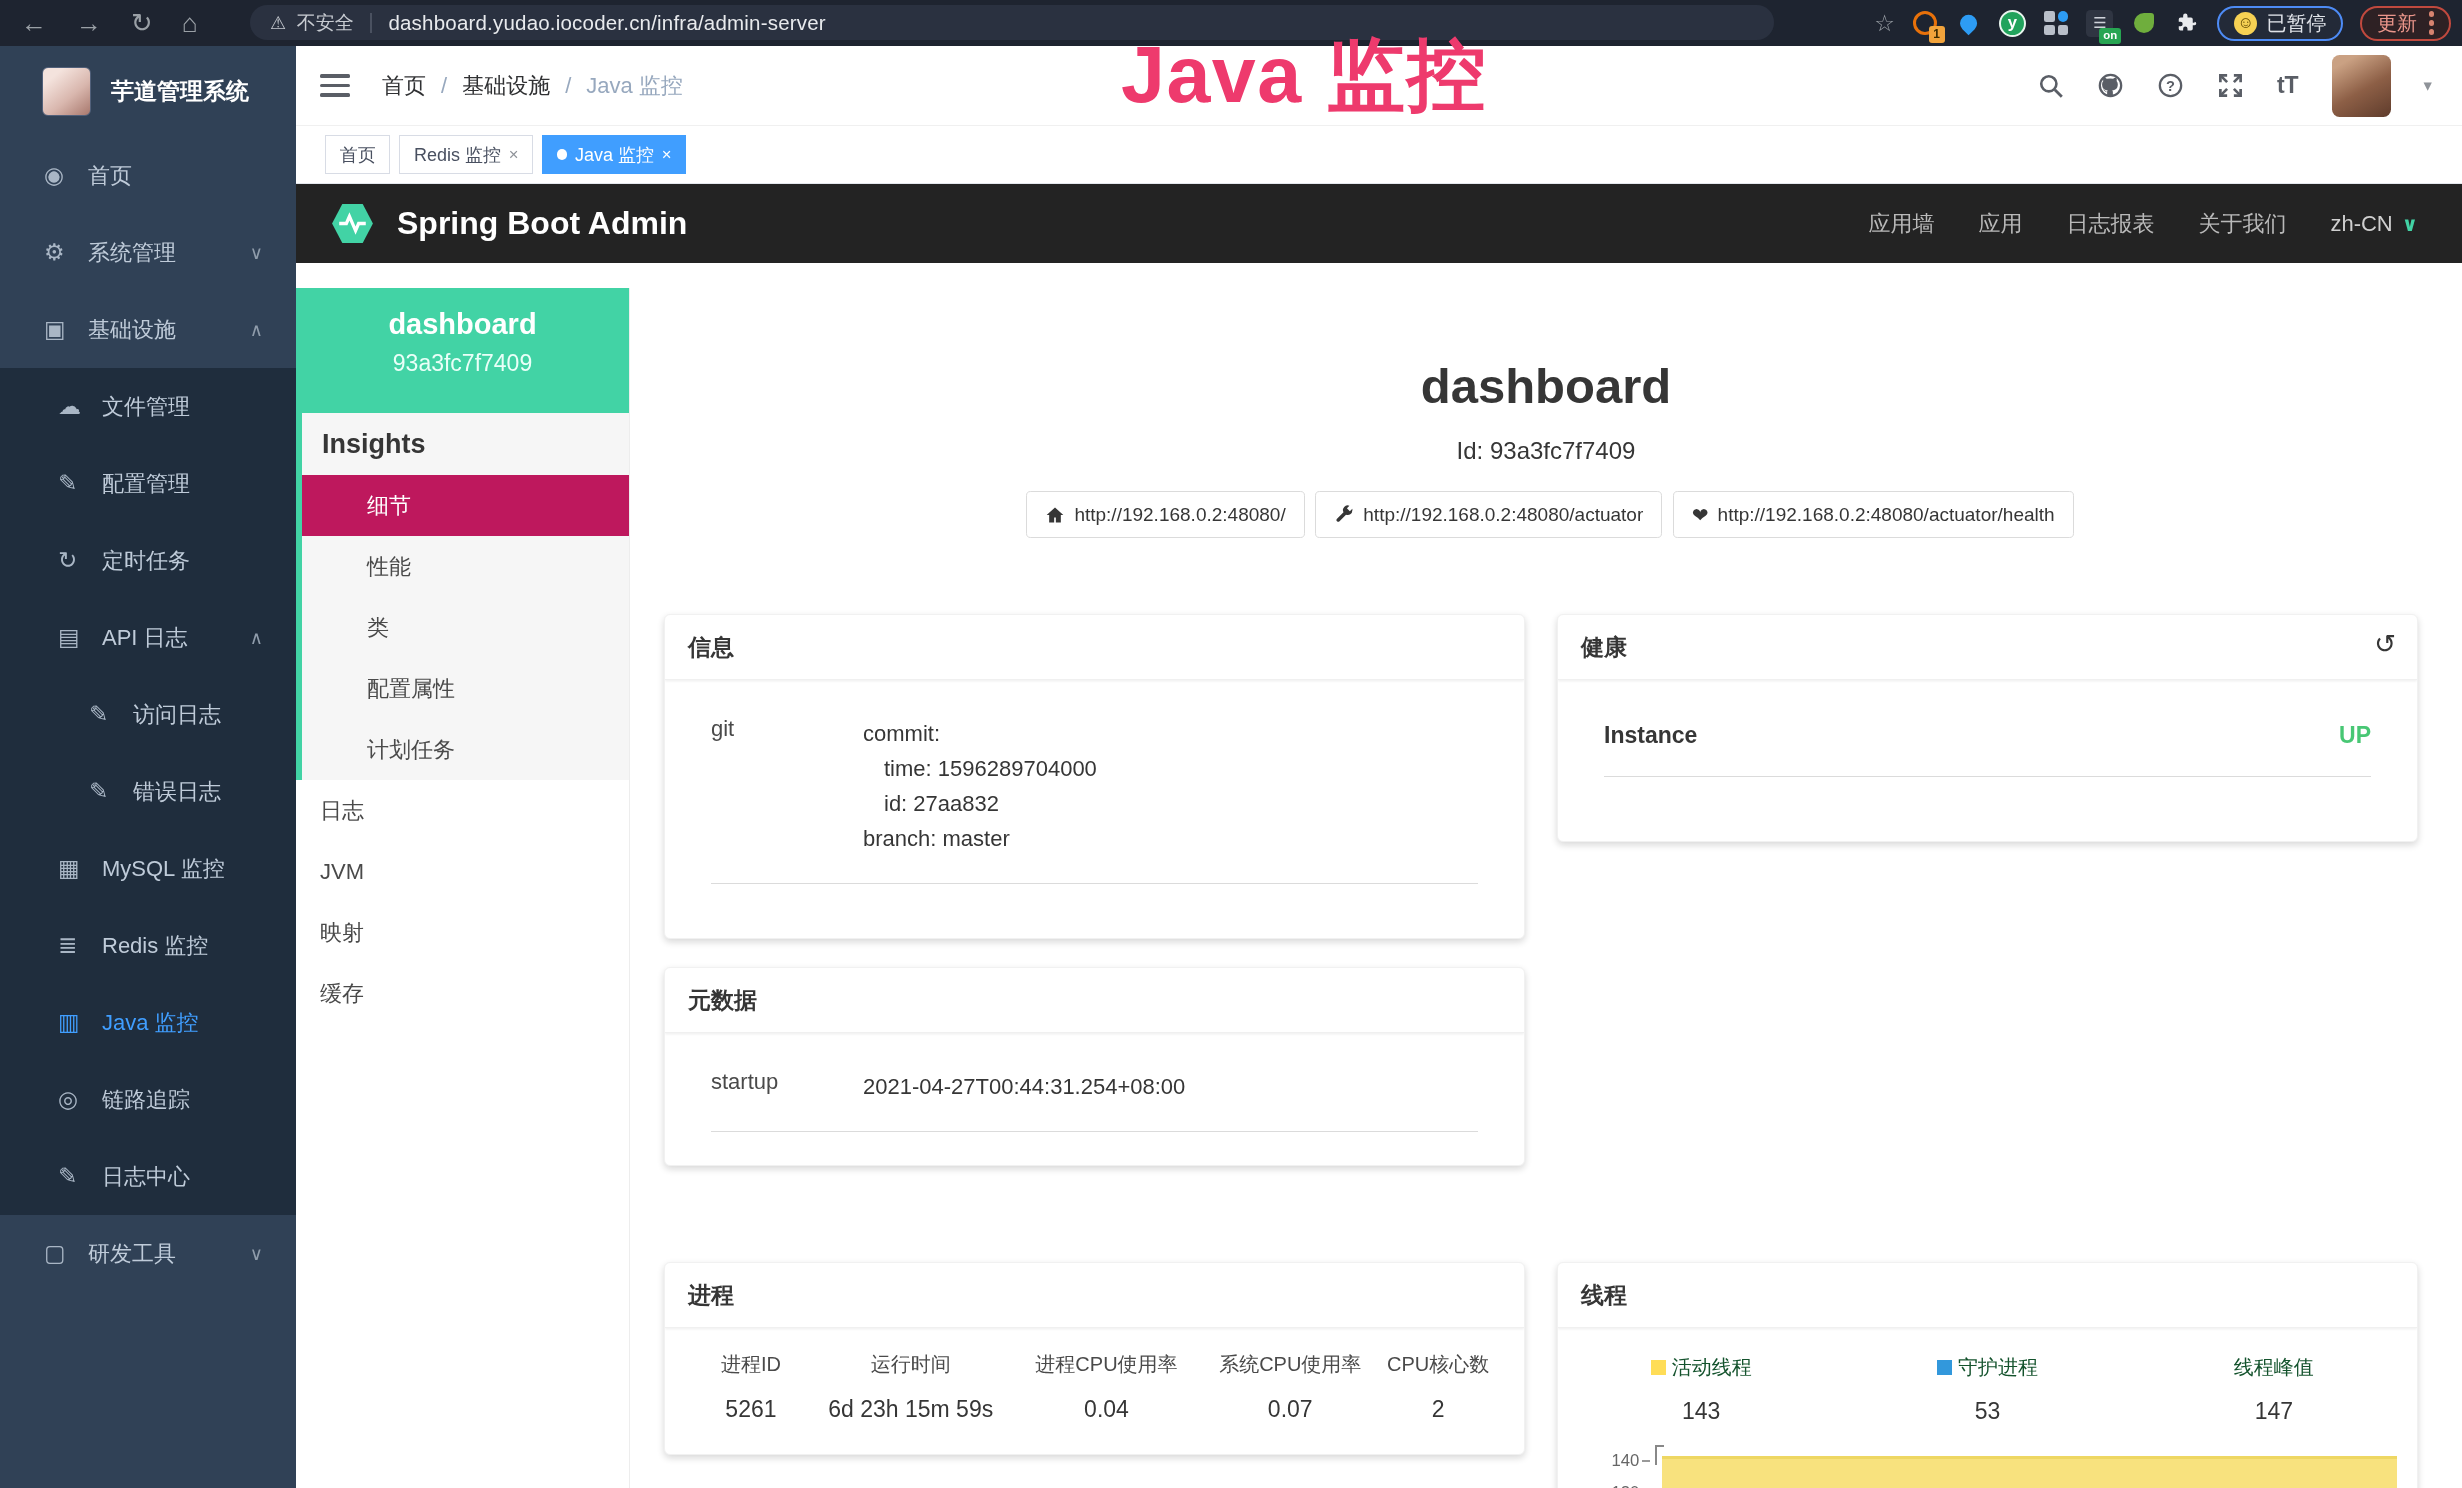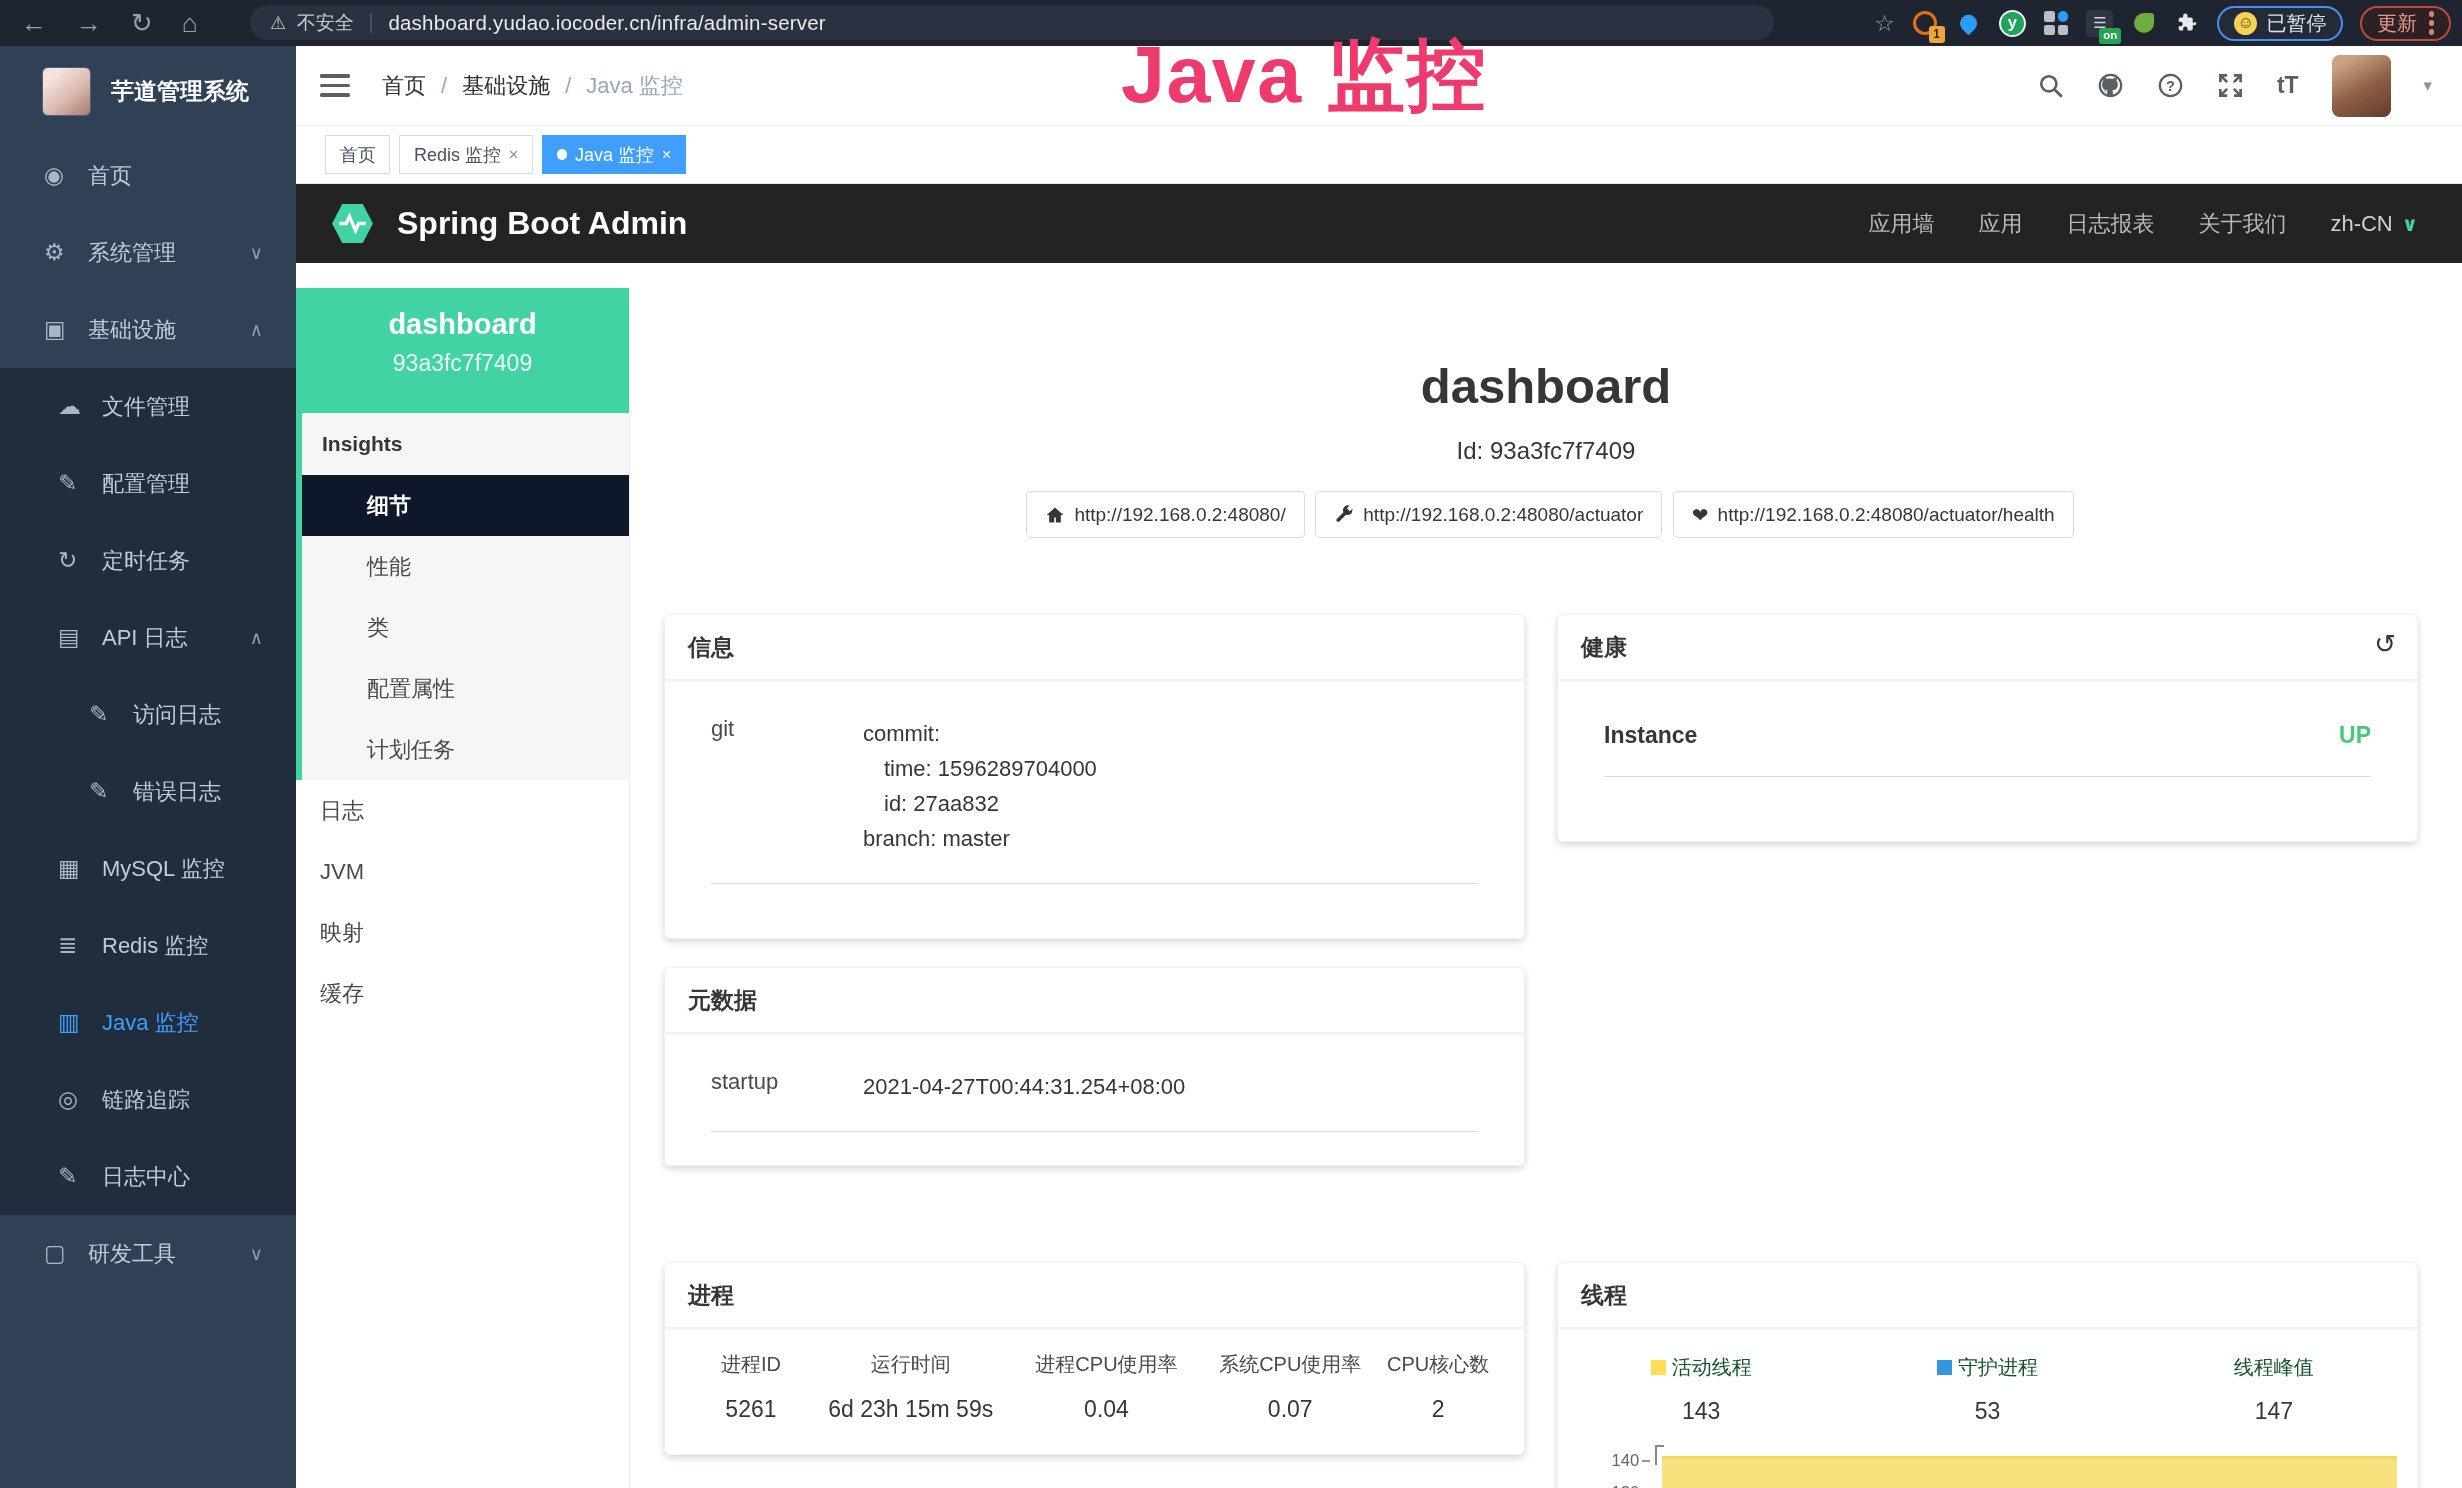--- a/index.html
+++ b/index.html
@@ -81,23 +81,23 @@
   .sba-nav .nv { color:#b9b9b9; font-size:22px; cursor:pointer; }
   .sba-nav .loc { color:#cfcfcf; display:flex; align-items:center; gap:9px; }
   .gchev { color:#42d3a5; font-size:20px; font-weight:bold; }
 
   .sba-body { display:flex; height:1226px;margin-top:25px; }
   .sba-side { width:334px; background:#fff; border-right:1.5px solid #ededed; }
   .inst-head { height:125px; background:#42d3a5; text-align:center; padding-top:20px; }
   .inst-name { color:#fff; font-size:29px; font-weight:bold; }
   .inst-id { color:#eafff8; font-size:23px; margin-top:9px; }
   .insights { border-left:6px solid #42d3a5; background:#f6f6f6; }
-  .ins-title { height:62px; line-height:62px; padding-left:20px; font-size:21px; font-weight:bold; color:#363636; }
+  .ins-title { height:62px; line-height:62px; padding-left:20px; font-size:27px; font-weight:bold; color:#363636; }
   .ins-item { height:61px; line-height:61px; padding-left:65px; font-size:22px; color:#4a4a4a; cursor:pointer; }
-  .ins-item.active { background:#0f172a; color:#fff;font-weight:bold; }
+  .ins-item.active { background:#be185d; color:#fff; }
   .side-item { height:61px; line-height:61px; padding-left:24px; font-size:22px; color:#4a4a4a; cursor:pointer; }
 
   .sba-main { flex:1; position:relative; background:#fff; }
   .m-title { position:absolute; top:70px; left:0; right:0; text-align:center; font-size:49px; font-weight:bold; color:#363636; }
   .m-id { position:absolute; top:149px; left:0; right:0; text-align:center; font-size:24px; color:#363636; }
   .links { position:absolute; top:203px; left:8px; right:0; display:flex; justify-content:center; gap:10.6px; }
   .link-btn { height:47px; border:1.5px solid #dbdbdb; border-radius:4.6px; background:#fff; display:flex; align-items:center; gap:9px; padding:0 18px; font-size:19px; color:#363636; cursor:pointer; }
   .link-btn .hrt { color:#363636; font-size:20px; }
 
   .card { position:absolute; background:#fff; border:0.8px solid #f1f1f1; border-radius:6px; box-shadow:0 3px 7.6px rgba(10,10,10,.16); overflow:hidden; }

